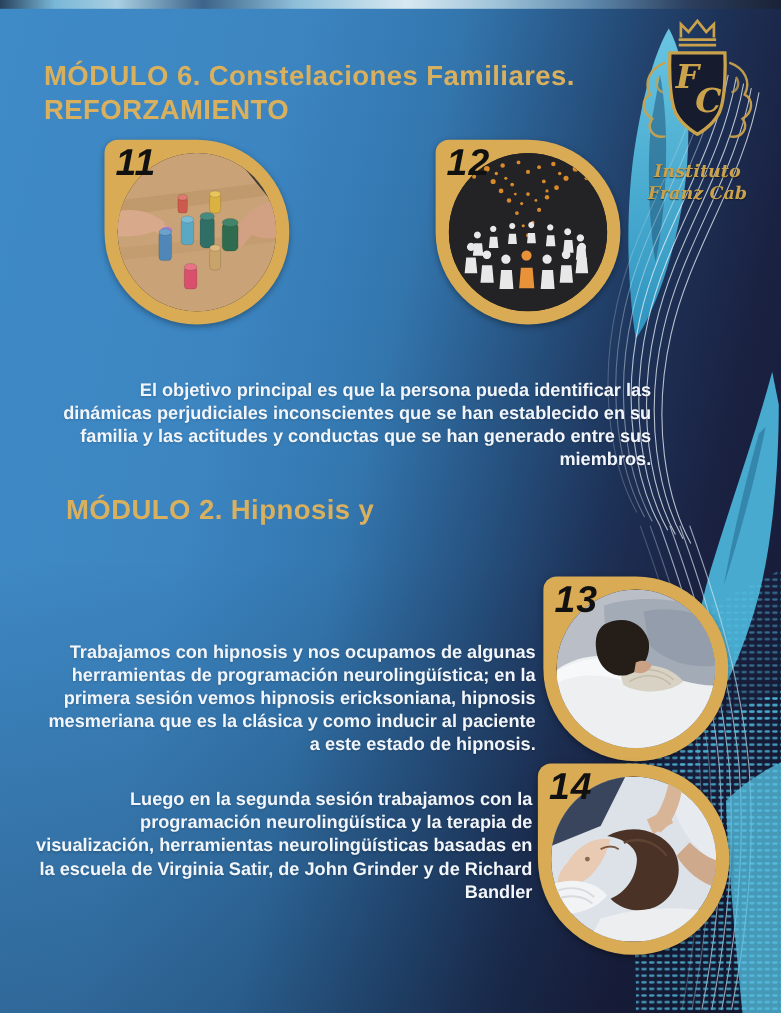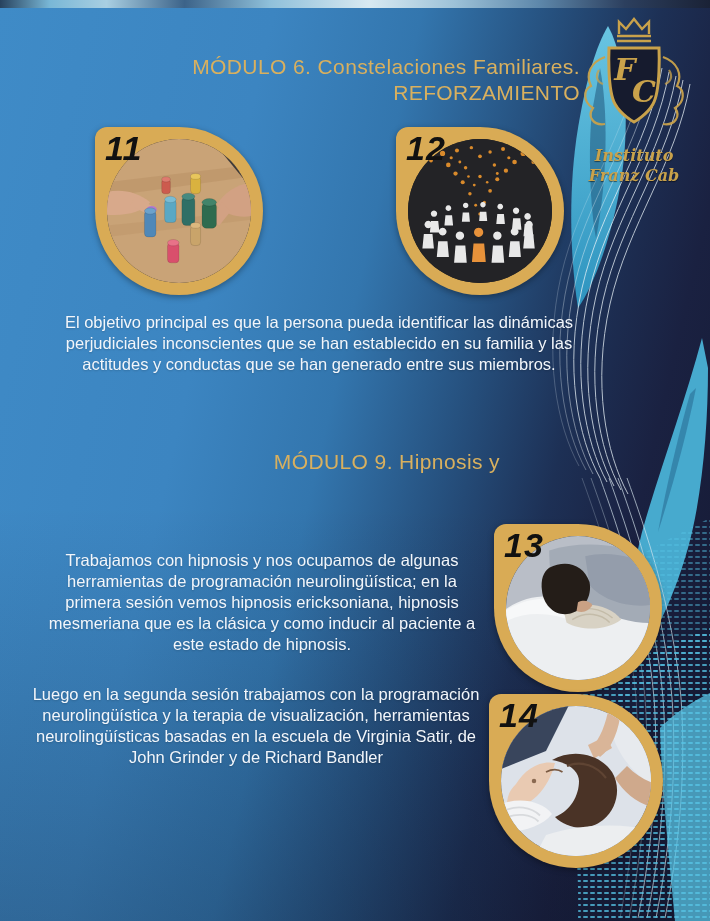--- a/index.html
+++ b/index.html
@@ -44,28 +44,29 @@
     font-family:"Liberation Sans", sans-serif;
   }
   .photo-badge .photo{
     position:absolute; left:12px; top:12px; right:12px; bottom:12px;
     border-radius:50%; overflow:hidden; background:#222;
   }
   .photo svg{ display:block; width:100%; height:100%; }
 
   
   .gold-heading{
+    position:absolute; z-index:5; text-align:left;
+    color:#d9b05e; font-weight:700; letter-spacing:.4px;
+    font-size:25px; line-height:1.22;
+  }
+  .body-par{
     position:absolute; z-index:5; text-align:right;
-    color:#d9b05e; font-weight:400; letter-spacing:.4px;
-    font-size:21px; line-height:1.22;
-  }
-  .body-par{
-    position:absolute; z-index:5; text-align:center;
-    color:#f2f6fb; font-size:16.5px; line-height:1.28; font-weight:400;
+    color:#f2f6fb; font-size:16.5px; line-height:1.28; font-weight:700;
     text-shadow:0 1px 2px rgba(0,0,0,.18);
+    margin-top:33px;
   }
   #para1{ left:46px; top:312px; width:546px; }
   #para2{ left:37px; top:550px; width:450px; }
   #para3{ left:28px; top:684px; width:456px; }
   #m6-heading{ left:40px; top:54px; width:540px; }
   #m7-heading{ left:60px; top:449px; width:440px; }
 
   #badge11{ left:95px;  top:127px; width:168px; height:168px; }
   #badge12{ left:396px; top:127px; width:168px; height:168px; }
   #badge13{ left:494px; top:524px; width:168px; height:168px; }
@@ -260,21 +261,21 @@
 
           <path d="M49,68 a3.2,3.2 0 1 1 0.1,0 M45.5,72.5 h7.4 l1.1,13 h-9.6 Z" fill="#e8923a"></path>
         </g>
       </svg>
     </div>
   </div>
 
   <p class="body-par" id="para1">El objetivo principal es que la persona pueda identificar las dinámicas perjudiciales inconscientes que se han establecido en su familia y las actitudes y conductas que se han generado entre sus miembros.</p>
 
   <div class="gold-heading" id="m7-heading">
-    <span>MÓDULO 9. Hipnosis y</span><br>
+    <span>MÓDULO 2. Hipnosis y</span><br>
   </div>
 
   <p class="body-par" id="para2">Trabajamos con hipnosis y nos ocupamos de algunas herramientas de programación neurolingüística; en la primera sesión vemos hipnosis ericksoniana, hipnosis mesmeriana que es la clásica y como inducir al paciente a este estado de hipnosis.</p>
   <p class="body-par" id="para3">Luego en la segunda sesión trabajamos con la programación neurolingüística y la terapia de visualización, herramientas neurolingüísticas basadas en la escuela de Virginia Satir, de John Grinder y de Richard Bandler</p>
 
   <div class="photo-badge" id="badge13">
     <span class="num">13</span>
     <div class="photo">
       <svg viewBox="0 0 100 100" preserveAspectRatio="xMidYMid slice" aria-hidden="true">
         <rect width="100" height="100" fill="#b9bec7"></rect>

